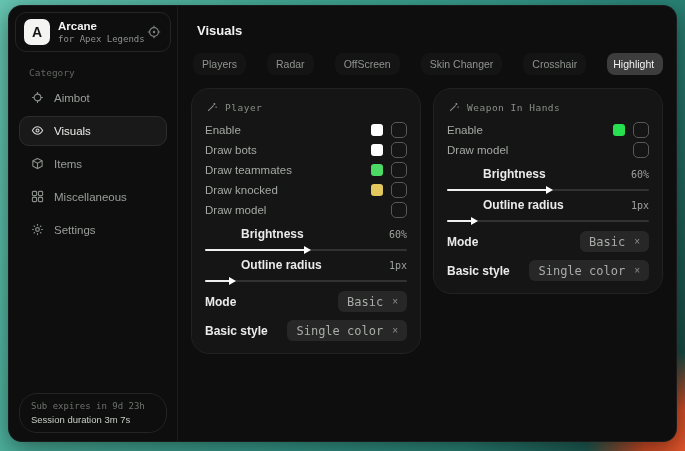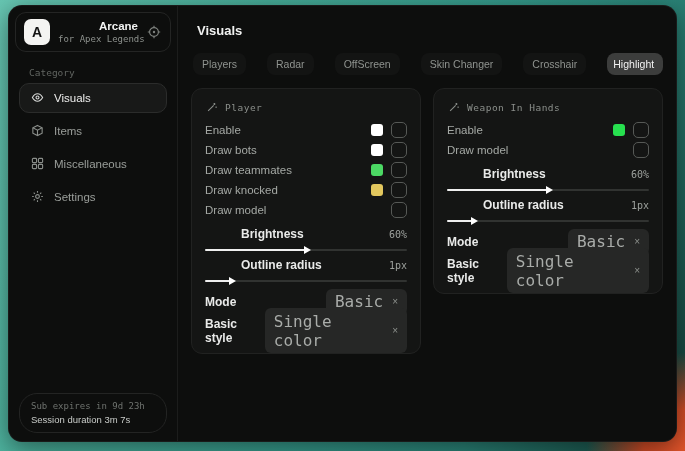--- a/index.html
+++ b/index.html
@@ -13,57 +13,57 @@
   .window{
     position:absolute;left:8px;top:5px;right:8px;bottom:9px;
     background:#0d0e0d;border-radius:14px;border:1px solid rgba(255,255,255,0.05);
     display:flex;overflow:hidden;box-shadow:0 6px 24px rgba(0,0,0,0.45);
   }
   
   .sidebar{width:168px;min-width:168px;border-right:1px solid #1c1d1c;display:flex;flex-direction:column;padding:6px 0 8px;}
   .brand-card{margin:0 6px;border:1px solid #242524;border-radius:11px;padding:6px 8px;display:flex;align-items:center;gap:8px;}
   .logo{width:26px;height:26px;border-radius:7px;background:#f4f4f2;color:#141414;font-weight:700;font-size:14px;display:flex;align-items:center;justify-content:center;flex:none;}
   .brand-text{flex:1;min-width:0;}
-  .brand-name{font-size:11.5px;font-weight:700;color:#f2f3f2;text-align:right;}
+  .brand-name{font-size:11.5px;font-weight:700;color:#f2f3f2;}
   .brand-sub{font-size:9px;color:#8d918d;font-family:"DejaVu Sans Mono",monospace;margin-top:2px;white-space:nowrap;}
   .icon-btn{width:16px;height:16px;display:flex;align-items:center;justify-content:center;color:#7d817d;flex:none;cursor:pointer;}
   .category{margin:15px 0 3px 20px;font-family:"DejaVu Sans Mono",monospace;font-size:9.5px;color:#616561;}
   .nav{display:flex;flex-direction:column;}
   .nav-item{display:flex;align-items:center;gap:10px;padding:7px 10px;margin:1.5px 10px;color:#9a9e9a;font-size:11.5px;border-radius:10px;border:1px solid transparent;cursor:pointer;}
   .nav-item.active{background:#181918;border-color:#2b2c2b;color:#ededec;}
   .nav-item .nicon{width:14px;height:14px;display:flex;align-items:center;justify-content:center;color:#8a8e8a;flex:none;}
   .nav-item.active .nicon{color:#d6d8d6;}
   .footer-card{margin:auto 10px 0;border:1px solid #232423;border-radius:18px;padding:7px 11px;}
   .footer-line1{font-family:"DejaVu Sans Mono",monospace;font-size:9px;color:#6e726e;white-space:nowrap;}
   .footer-line2{font-size:9.5px;color:#c9ccc9;margin-top:3px;white-space:nowrap;}
   
   .main{flex:1;padding:12px 13px;display:flex;flex-direction:column;min-width:0;}
   .main-title{font-size:13px;font-weight:700;color:#f0f1f0;margin:5px 0 0 6px;}
   .tabs{display:flex;gap:21px;margin:15px 0 0 2px;align-items:center;}
   .tab{font-size:10.5px;color:#8f938f;padding:5px 9px;border-radius:8px;background:#131413;white-space:nowrap;cursor:pointer;}
   .tab.active{background:#3c3d3c;color:#f2f2f2;padding-left:6px;}
   .panels{display:flex;gap:12px;margin-top:13px;align-items:flex-start;}
-  .panel{flex:1 1 0;background:#141514;border:1px solid #212221;border-radius:11px;padding:10px 13px 13px;min-width:0;}
+  .panel{flex:1 1 0;background:#141514;border:1px solid #212221;border-radius:18px;padding:10px 13px 13px;min-width:0;}
   .panel-head{display:flex;align-items:center;gap:7px;color:#8b8f8b;font-family:"DejaVu Sans Mono",monospace;font-size:9.5px;letter-spacing:0.5px;margin:2px 0 7px 1px;white-space:nowrap;}
   .panel-head .picon{width:12px;height:12px;color:#8b8f8b;display:flex;}
   .toggle-row{display:flex;align-items:center;height:20px;}
   .toggle-label{font-size:11.5px;color:#a5a9a5;flex:1;}
   .swatch{width:12px;height:12px;border-radius:3px;margin-right:8px;cursor:pointer;}
   .checkbox{width:14px;height:14px;border:1.5px solid #565956;border-radius:5px;cursor:pointer;}
   .slider-block{margin-top:7px;}
   .slider-head{display:flex;justify-content:space-between;align-items:baseline;}
   .slider-label{font-size:12px;font-weight:600;color:#e9eae9;padding-left:36px;}
   .slider-value{font-family:"DejaVu Sans Mono",monospace;font-size:10px;color:#9da19d;}
   .slider-track{position:relative;height:2px;background:#313331;margin:8px 0 6px;border-radius:1px;cursor:pointer;}
   .slider-fill{position:absolute;height:2px;left:0;background:#efefef;border-radius:1px;}
   .slider-thumb{position:absolute;top:-3.5px;width:0;height:0;border-top:4.5px solid transparent;border-bottom:4.5px solid transparent;border-left:7px solid #ffffff;transform:translateX(-2px);}
   .dropdown-row{display:flex;justify-content:space-between;align-items:center;margin-top:10px;height:19px;}
   .dd-label{font-size:12px;font-weight:600;color:#e9eae9;}
   .dd-pill{display:flex;align-items:center;gap:9px;background:#262726;border-radius:6px;padding:3.5px 9px;cursor:pointer;}
-  .dd-value{font-size:16px;color:#a9aca9;font-family:"DejaVu Sans Mono",monospace;}
+  .dd-value{font-size:12px;color:#a9aca9;font-family:"DejaVu Sans Mono",monospace;}
   .dd-clear{font-size:10px;color:#8d918d;line-height:1;cursor:pointer;}
   svg{display:block;}
 </style>
 </head>
 <body>
 
 <div class="window">
 
   <div class="sidebar">
 
@@ -78,20 +78,29 @@
           <circle cx="7" cy="7" r="4.4"></circle>
             <circle cx="7" cy="7" r="1.2" fill="currentColor" stroke="none"></circle>
           <path d="M7 0.8v2M7 11.2v2M0.8 7h2M11.2 7h2"></path>
         </svg>
       </div>
     </div>
 
     <div class="category">Category</div>
 
     <div class="nav">
+      <div class="nav-item">
+        <span class="nicon">
+          <svg width="13" height="13" viewBox="0 0 14 14" fill="none" stroke="currentColor" stroke-width="1.2">
+            <circle cx="7" cy="7" r="3.6"></circle>
+              <path d="M7 1.2v2.2M7 10.6v2.2M1.2 7h2.2M10.6 7h2.2"></path>
+          </svg>
+        </span>
+        <span>Aimbot</span>
+      </div>
       <div class="nav-item active">
         <span class="nicon">
           <svg width="13" height="13" viewBox="0 0 14 14" fill="none" stroke="currentColor" stroke-width="1.2">
             <path d="M1.5 7c1.5-2.7 3.4-4 5.5-4s4 1.3 5.5 4c-1.5 2.7-3.4 4-5.5 4S3 9.7 1.5 7z"></path>
             <circle cx="7" cy="7" r="1.6"></circle>
           </svg>
         </span>
         <span>Visuals</span>
       </div>
       <div class="nav-item">

